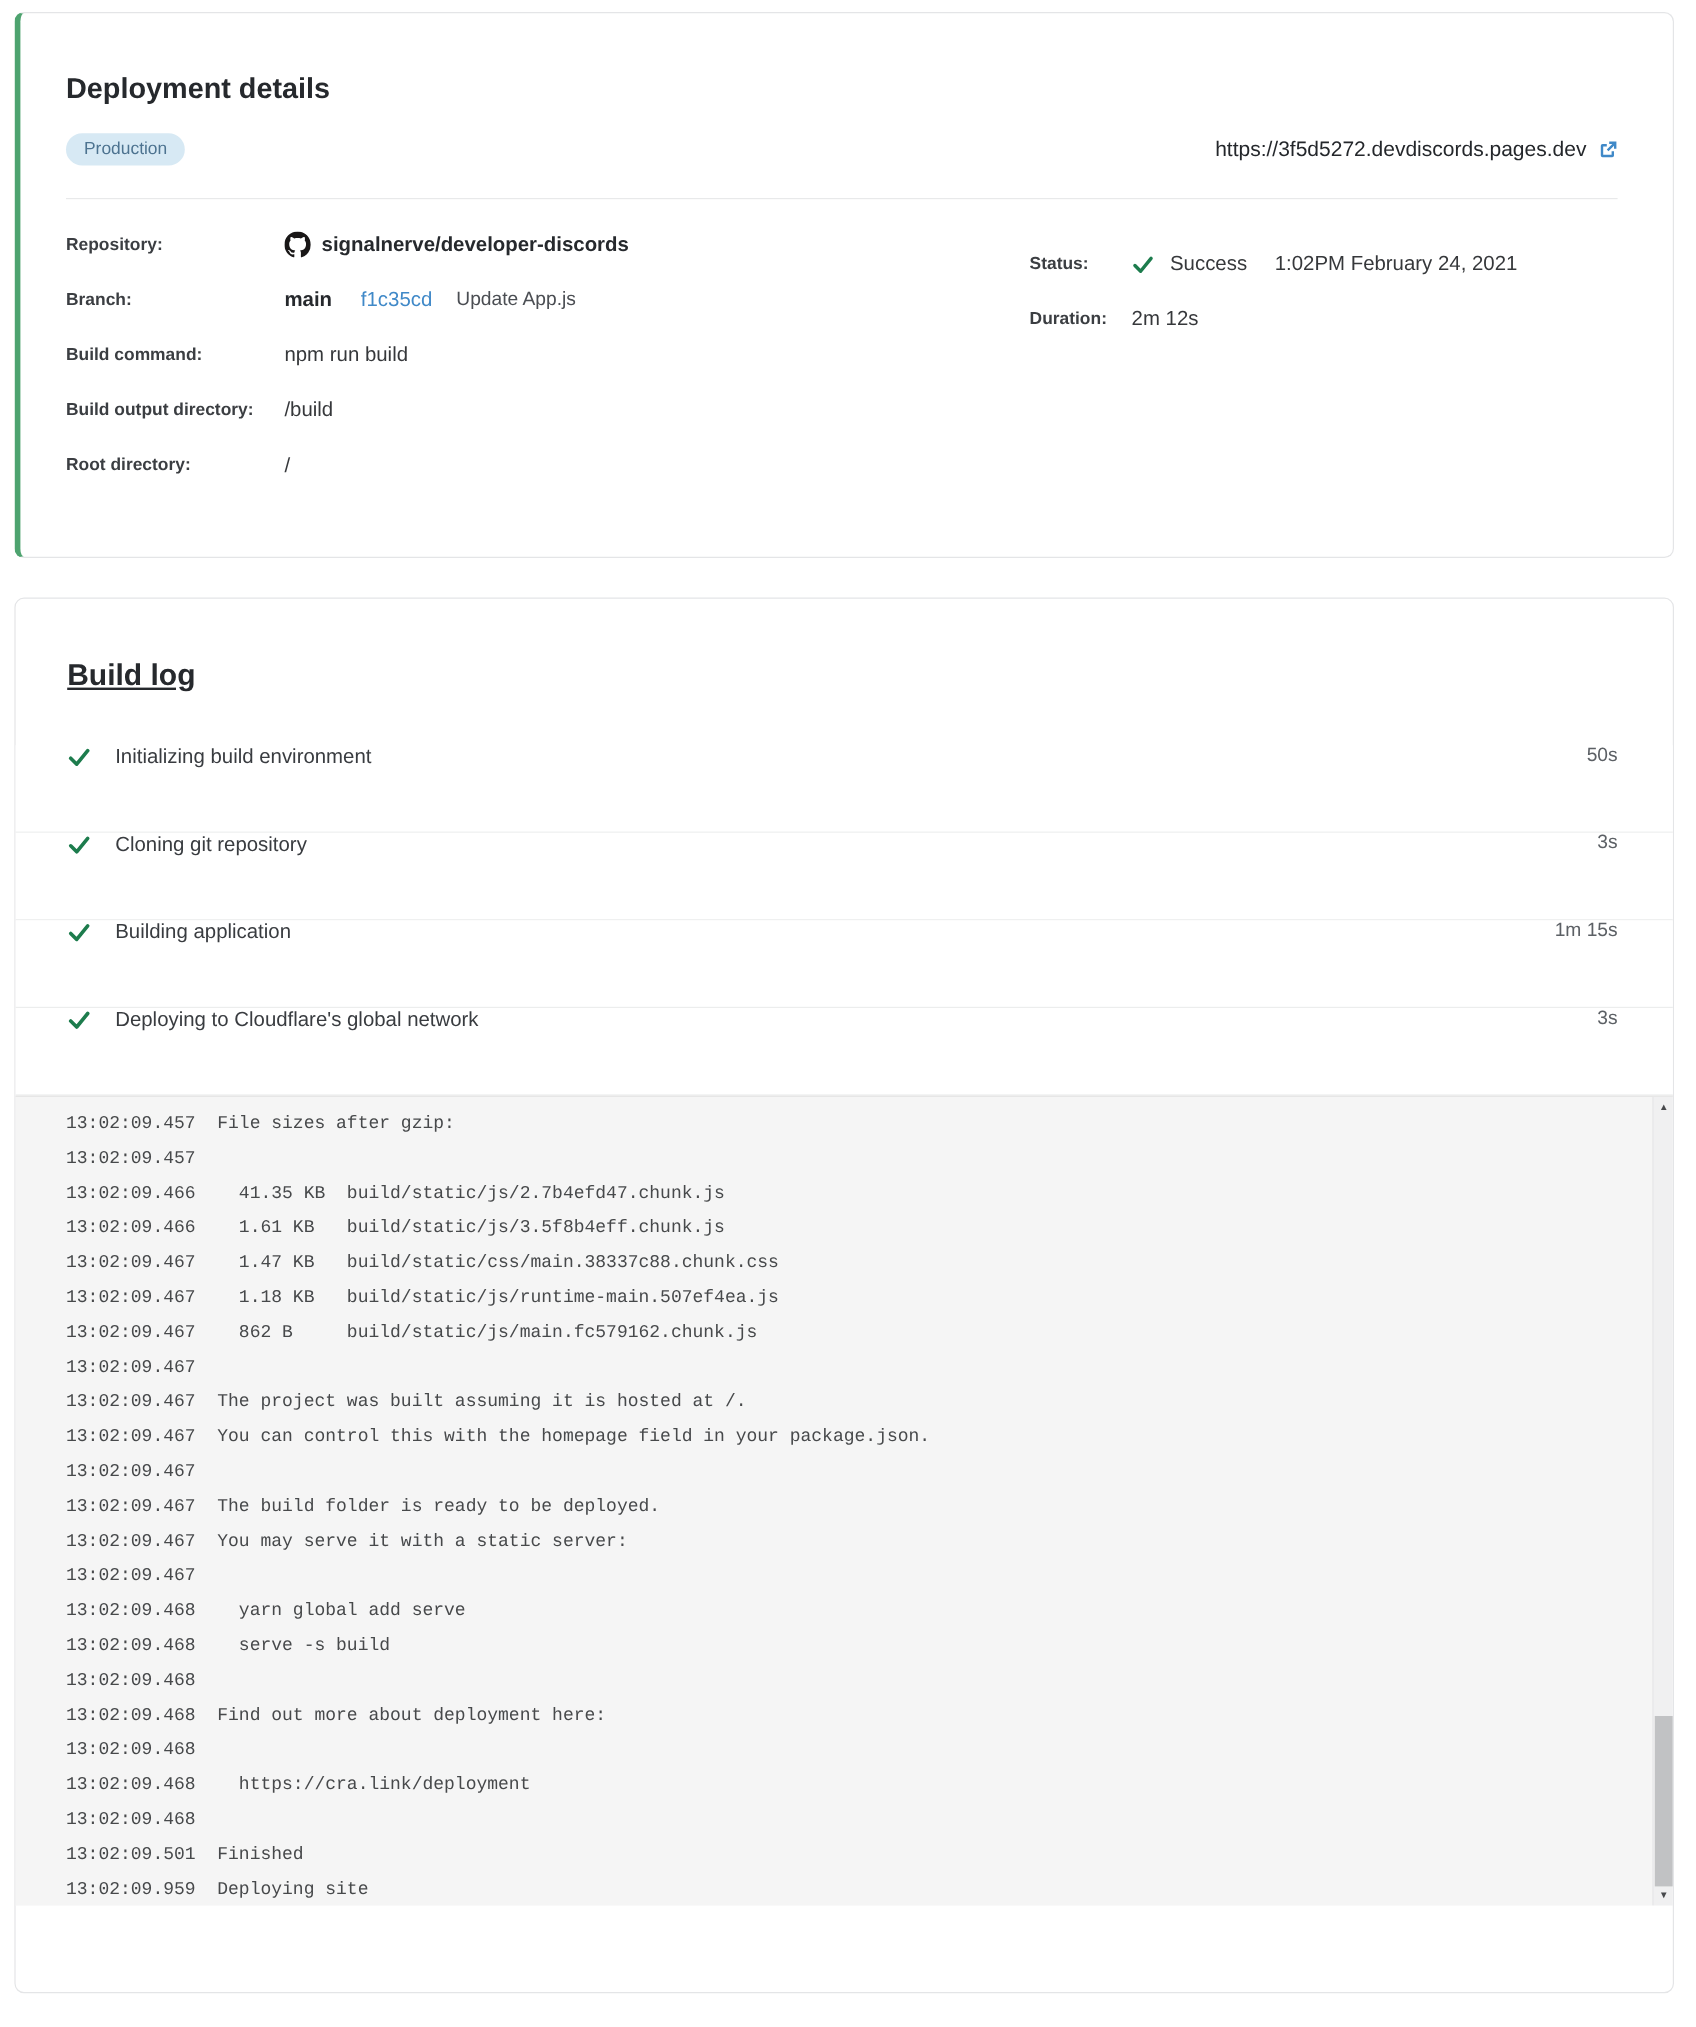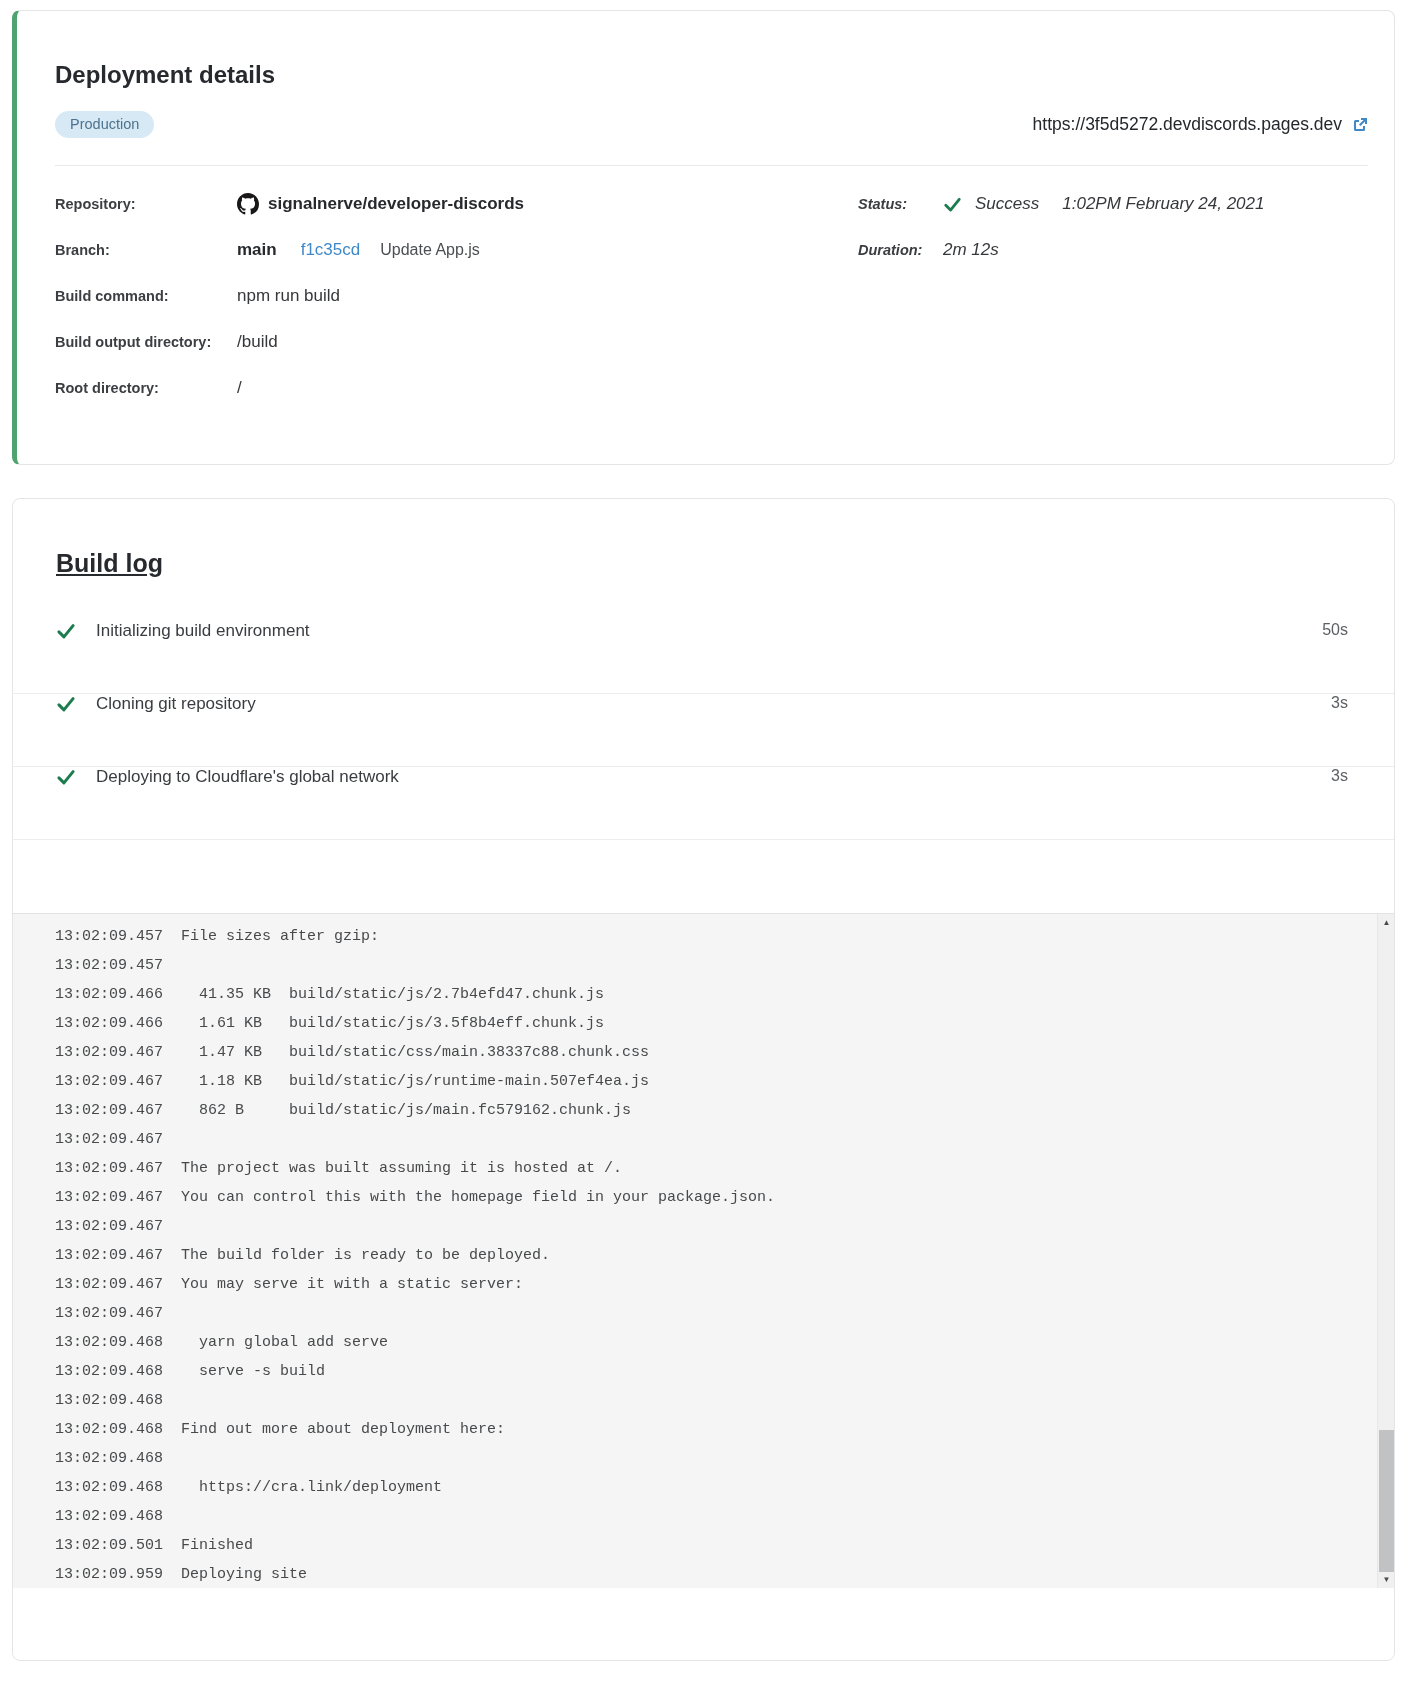--- a/index.html
+++ b/index.html
@@ -15,21 +15,21 @@
     --text-mid:#5c6065;
   }
   *{box-sizing:border-box;margin:0;padding:0;}
   html,body{background:#ffffff;}
   body{font-family:"Liberation Sans", sans-serif;color:var(--text-dark);}
   #page{position:relative;width:1413px;height:1689px;background:#fff;overflow:hidden;}
 
   .card{position:absolute;left:12px;width:1383px;background:#fff;
         border:1px solid var(--card-border);border-radius:8px;}
   .card-deployment{top:10px;height:455px;border-left:5px solid var(--accent-green);
-        padding:0 26px 0 38px;}
+        padding:0 46px 0 38px;}
   .card-buildlog{top:498px;height:1163px;}
 
   .card-deployment h1{font-size:24px;font-weight:600;line-height:30px;color:#26292d;margin-top:49px;}
 
   .badge-row{margin-top:21px;display:flex;justify-content:space-between;align-items:center;height:27px;}
   .badge{display:inline-block;background:var(--badge-bg);color:var(--badge-text);
          font-size:14.5px;line-height:16px;padding:5px 15px 6px;border-radius:14px;}
   .deploy-url{display:flex;align-items:center;text-decoration:none;color:#24272b;
               font-size:17.5px;cursor:pointer;}
   .ext-icon{margin-left:10px;display:inline-flex;}
@@ -41,21 +41,21 @@
   .drow{display:flex;align-items:center;height:30px;margin-bottom:16px;}
   .dlabel{width:182px;flex:0 0 182px;font-size:14.5px;font-weight:700;color:#3b3e42;}
   .dlabel-r{width:85px;flex:0 0 85px;font-size:14.5px;font-weight:700;color:#3b3e42;}
   .dvalue{font-size:17px;color:var(--text-dark);display:flex;align-items:center;}
   .repo-value a{color:#26292d;font-weight:600;text-decoration:none;cursor:pointer;}
   .gh{display:inline-flex;margin-right:9px;}
   .gh svg{width:22px;height:22px;fill:#191717;}
   .branch-name{font-weight:700;color:#26292d;}
   .commit-link{color:var(--link-blue);text-decoration:none;margin-left:24px;cursor:pointer;}
   .commit-msg{font-size:16px;color:#4b4e53;margin-left:20px;}
-  .details-right{position:absolute;left:803px;top:0;font-style:italic;}
+  .details-right{position:absolute;left:803px;top:16px;}
   .status-check{display:inline-flex;margin-right:0;}
   .status-check svg{width:19px;height:19px;}
   .status-word{margin-left:13px;}
   .status-time{margin-left:23px;}
 
   .card-buildlog h2{position:absolute;left:43px;top:50px;font-size:25px;font-weight:600;color:#26292d;text-decoration:underline;}
 
   .steps{position:absolute;left:0;right:0;top:122px;}
   .step-row{height:73px;display:flex;padding:0 46px 0 43px;
             border-bottom:1px solid #eceded;background:#fff;cursor:pointer;}
@@ -181,20 +181,29 @@
   <div class="step-row">
     <span class="check">
       <svg viewBox="0 0 24 24" aria-hidden="true">
         <path d="M3.5 13l6 6L20.5 5.5" fill="none" stroke="#1d7c4d" stroke-width="3.6" stroke-linecap="round" stroke-linejoin="round"></path>
       </svg>
     </span>
     <span class="step-label">Cloning git repository</span>
     <span class="step-duration">3s</span>
   </div>
 
+  <div class="step-row">
+    <span class="check">
+      <svg viewBox="0 0 24 24" aria-hidden="true">
+        <path d="M3.5 13l6 6L20.5 5.5" fill="none" stroke="#1d7c4d" stroke-width="3.6" stroke-linecap="round" stroke-linejoin="round"></path>
+      </svg>
+    </span>
+    <span class="step-label">Building application</span>
+    <span class="step-duration">1m 15s</span>
+  </div>
 
   <div class="step-row">
     <span class="check">
       <svg viewBox="0 0 24 24" aria-hidden="true">
         <path d="M3.5 13l6 6L20.5 5.5" fill="none" stroke="#1d7c4d" stroke-width="3.6" stroke-linecap="round" stroke-linejoin="round"></path>
       </svg>
     </span>
     <span class="step-label">Deploying to Cloudflare's global network</span>
     <span class="step-duration">3s</span>
   </div>

